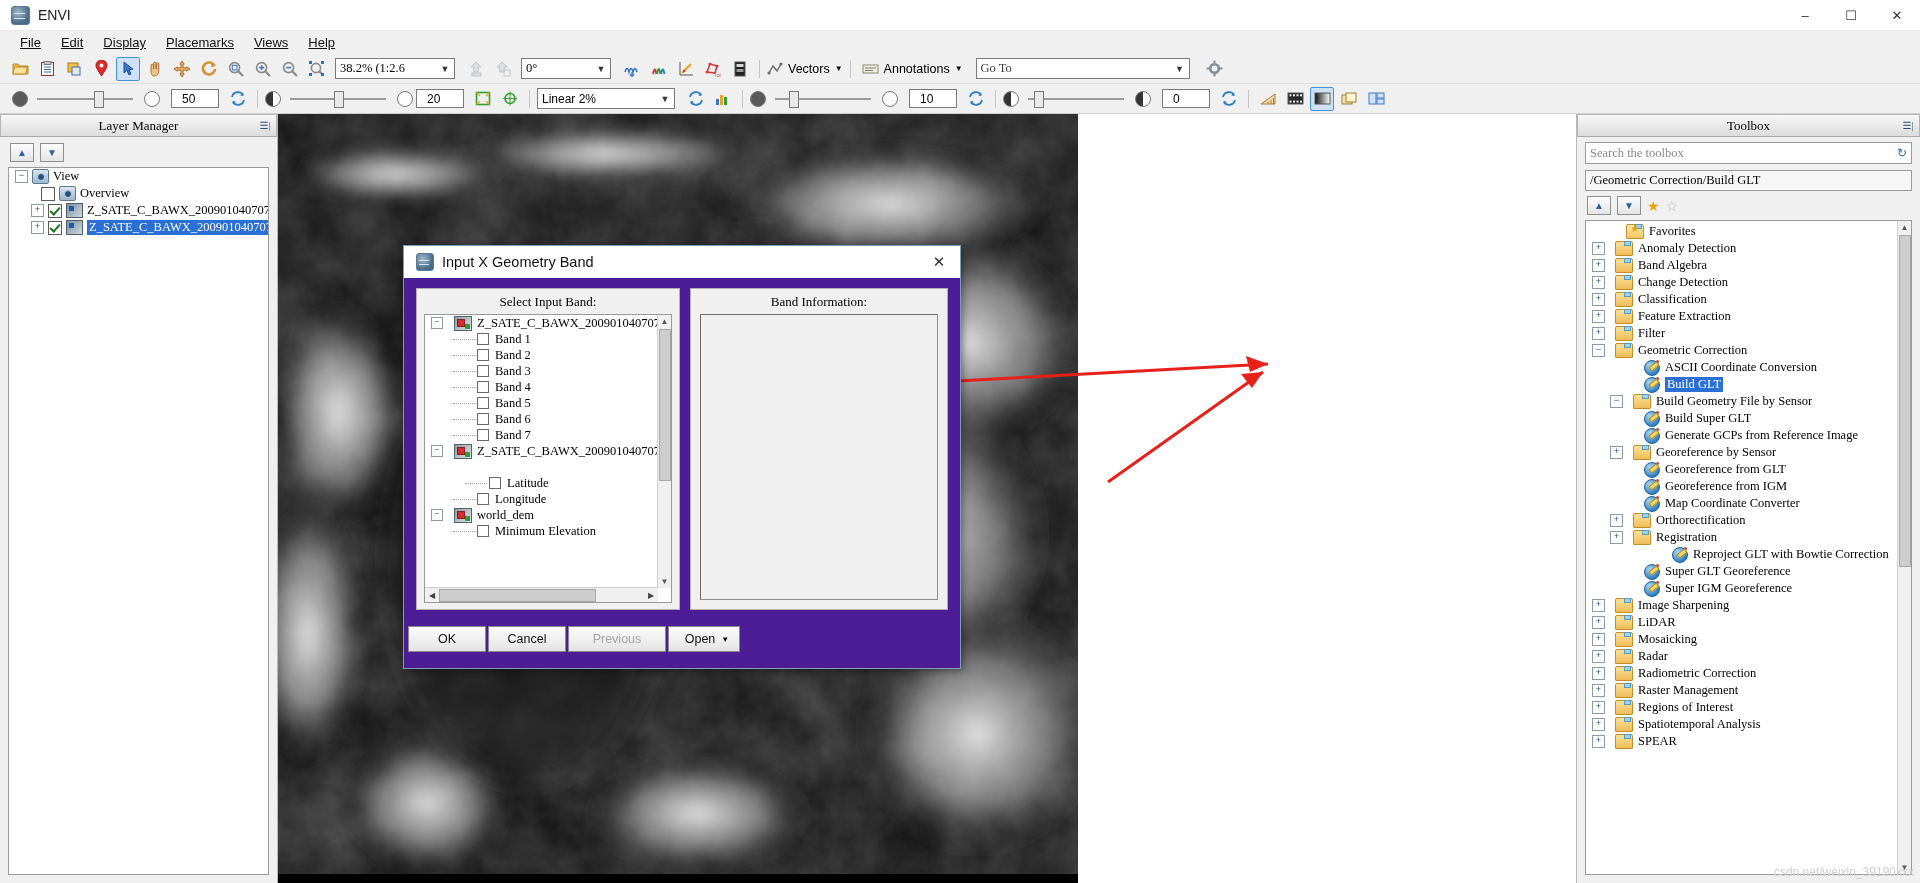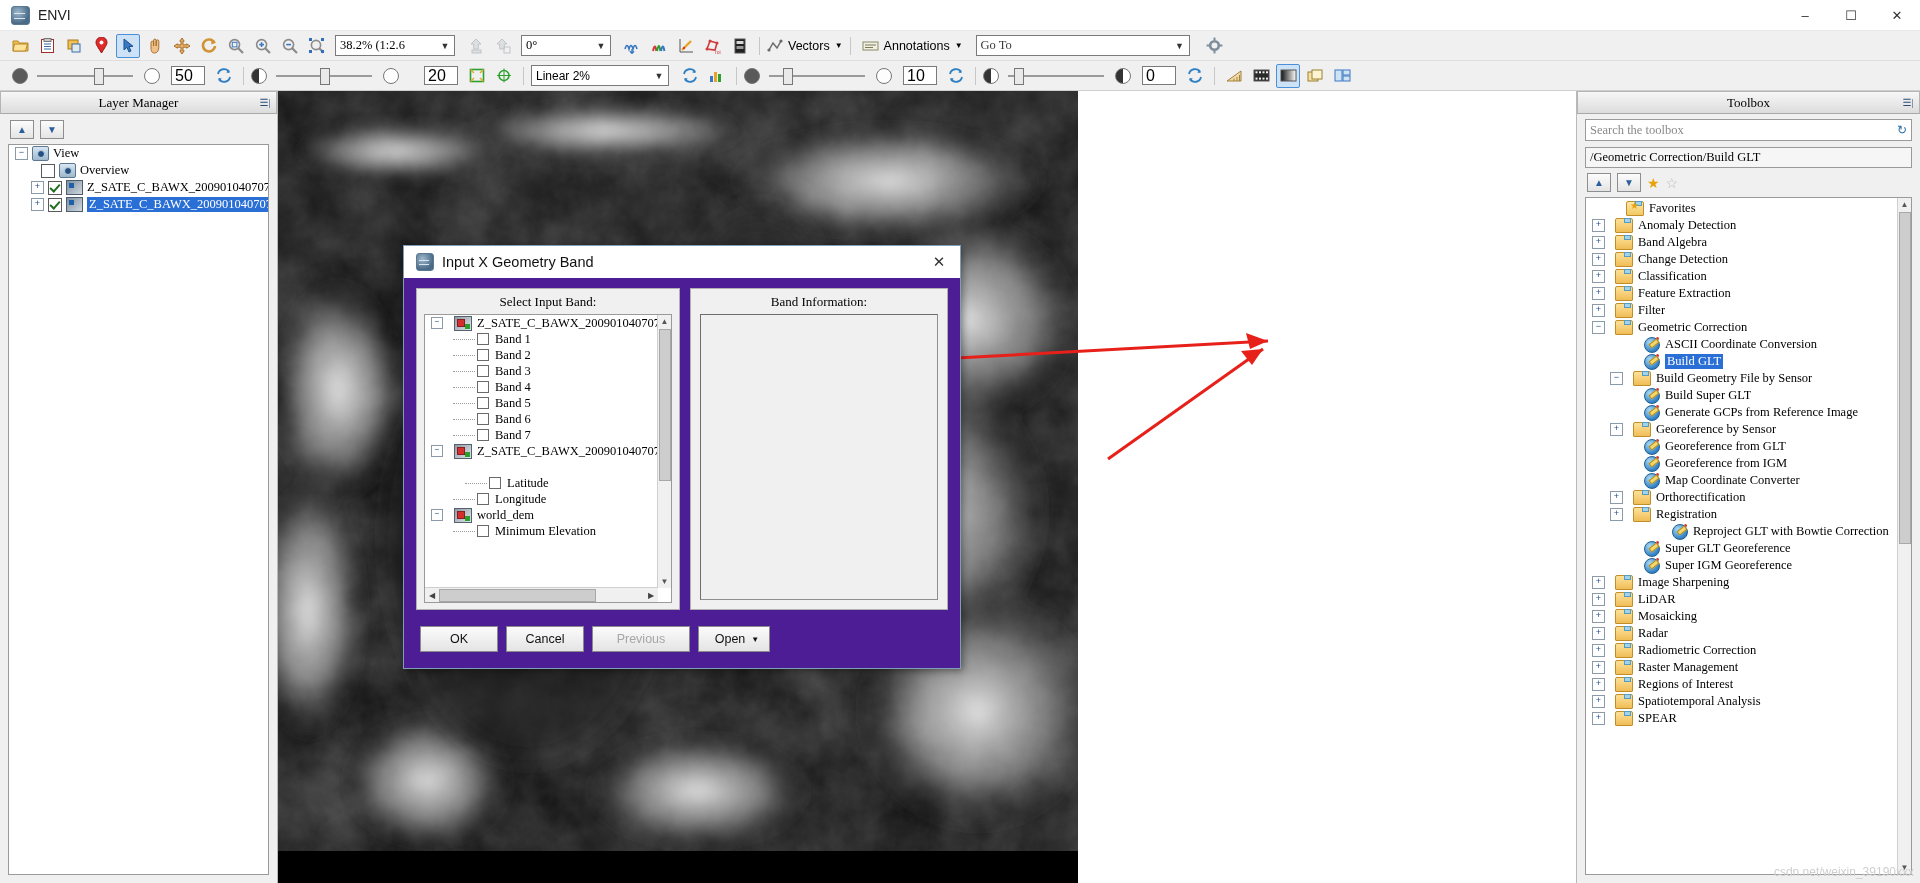--- a/index.html
+++ b/index.html
@@ -36,21 +36,21 @@
   .toolbar.second{border-bottom:1px solid #cfcfcf;}
   .tbtn{width:22px;height:22px;display:flex;align-items:center;justify-content:center;
         border:1px solid transparent;border-radius:2px;}
   .tbtn.active{border:1px solid #4a90d9;background:#cde2f7;}
   .tsep{width:1px;height:18px;background:#c6c6c6;margin:0 4px;}
   .combo{height:19px;border:1px solid #7a7a7a;background:#fff;display:flex;align-items:center;
          padding:0 2px 0 4px;font-family:"Liberation Serif",serif;font-size:12.5px;}
   .combo .cval{white-space:nowrap;overflow:hidden;}
   .combo .arrow{margin-left:auto;width:14px;text-align:center;font-size:9px;color:#333;}
   .numbox{height:17px;border:1px solid #7a7a7a;background:#fff;display:flex;align-items:center;
-          padding:0 3px;font-size:16px;font-family:"Liberation Sans",sans-serif;}
+          padding:0 10px;font-size:12px;font-family:"Liberation Sans",sans-serif;}
   .slider{display:flex;align-items:center;gap:0;}
   .slider .track{width:96px;height:2px;background:#9a9a9a;position:relative;}
   .slider .knob{position:absolute;top:-7px;width:8px;height:15px;background:#e9e9e9;
                 border:1px solid #777;}
   .circ{width:14px;height:14px;border-radius:50%;border:1px solid #777;}
   .circ.dark{background:#5a5a5a;}
   .circ.light{background:#fdfdfd;}
   .circ.half{background:linear-gradient(90deg,#333 50%,#fff 50%);}
 
   
@@ -167,21 +167,21 @@
         background:#d42f2f;border:1px solid #8d1c1c;}
   .bico:before{content:"";position:absolute;right:1px;bottom:1px;width:5px;height:5px;background:#2aa02a;}
   .bdots{width:22px;border-bottom:1px dotted #9a9a9a;height:1px;margin-right:2px;flex:0 0 auto;}
   .sb-h{position:absolute;left:0;right:13px;bottom:0;height:14px;background:#f0f0f0;
         border-top:1px solid #cfcfcf;display:flex;align-items:center;}
   .sb-h .harrow{width:14px;height:14px;display:flex;align-items:center;justify-content:center;
         font-size:8px;color:#444;}
   .sb-h .hthumb{height:11px;background:#cdcdcd;border:1px solid #a8a8a8;}
   .info-box{flex:1;margin:0 9px 9px 9px;background:#f0f0f0;border:1px solid #8e8e8e;
             border-top-color:#6e6e6e;border-left-color:#6e6e6e;}
-  .dlg-buttons{height:58px;display:flex;align-items:center;padding-left:16px;gap:8px;}
+  .dlg-buttons{height:58px;display:flex;align-items:center;padding-left:4px;gap:2px;}
   .dbtn{height:24px;min-width:52px;padding:0 12px;border:1px solid #8a8a8a;
         background:linear-gradient(#fbfbfb,#e4e4e4);display:flex;align-items:center;
         justify-content:center;font-size:12.5px;color:#111;}
   .dbtn.disabled{color:#a6a6a6;}
   .dbtn.split{padding-right:6px;gap:6px;}
   .dbtn .caret{font-size:8px;}
 
   .watermark{position:absolute;right:6px;bottom:4px;font-size:12px;color:#cfcfcf;
              font-family:"Liberation Sans",sans-serif;}
 </style>
@@ -193,20 +193,28 @@
   <div class="titlebar">
     <div class="title-logo"></div>
     <div class="title-text">ENVI</div>
     <div class="win-buttons">
       <div class="win-btn">–</div>
       <div class="win-btn">☐</div>
       <div class="win-btn close">✕</div>
     </div>
   </div>
 
+  <div class="menubar">
+    <div class="menu-item"><u>File</u></div>
+    <div class="menu-item"><u>Edit</u></div>
+    <div class="menu-item"><u>Display</u></div>
+    <div class="menu-item"><u>Placemarks</u></div>
+    <div class="menu-item"><u>Views</u></div>
+    <div class="menu-item"><u>Help</u></div>
+  </div>
 
   <div class="toolbar">
     <div class="tbtn">
       <svg width="17" height="15" viewBox="0 0 17 15">
           <path d="M1 3h5l1.4 2H16v8H1z" fill="#f2c14e" stroke="#b8882a"></path>
           <path d="M2.5 6h13l-2 7H1z" fill="#fde29a" stroke="#b8882a"></path>
         </svg>
     </div>
     <div class="tbtn">
       <svg width="15" height="16" viewBox="0 0 15 16">
@@ -405,21 +413,21 @@
         </svg>
     </div>
     <div class="tsep"></div>
     <div class="circ half"></div>
     <div class="slider" style="margin-left:6px">
       <div class="track">
           <div class="knob" style="left:44px"></div>
         </div>
     </div>
     <div class="circ light" style="margin-left:8px"></div>
-    <div class="numbox" style="width:26px;margin-left:22px">20</div>
+    <div class="numbox" style="width:26px;margin-left:0">20</div>
     <div class="tbtn" style="margin-left:4px">
       <svg width="16" height="15" viewBox="0 0 16 15">
           <rect x="1.5" y="1.5" width="13" height="12" fill="none" stroke="#2ea02e" stroke-width="1.6"></rect>
           <path d="M1.5 1.5 L5 5 M14.5 1.5 L11 5 M1.5 13.5 L5 10 M14.5 13.5 L11 10" stroke="#e8a42a" stroke-width="1.4"></path>
         </svg>
     </div>
     <div class="tbtn">
       <svg width="16" height="15" viewBox="0 0 16 15">
           <circle cx="8" cy="7.5" r="5" fill="none" stroke="#2ea02e" stroke-width="1.6"></circle>
           <line x1="8" y1="0.5" x2="8" y2="14.5" stroke="#2ea02e"></line>

